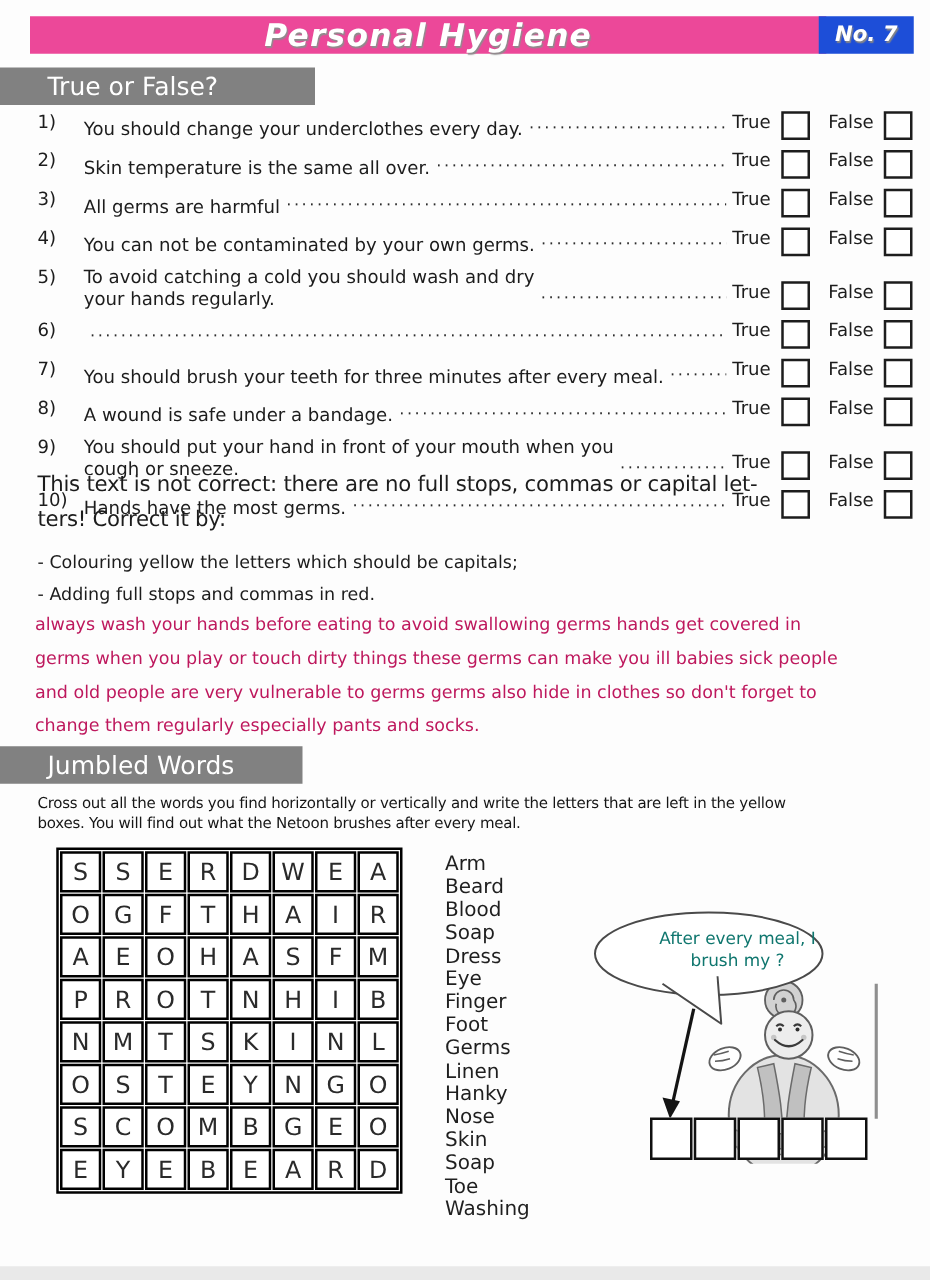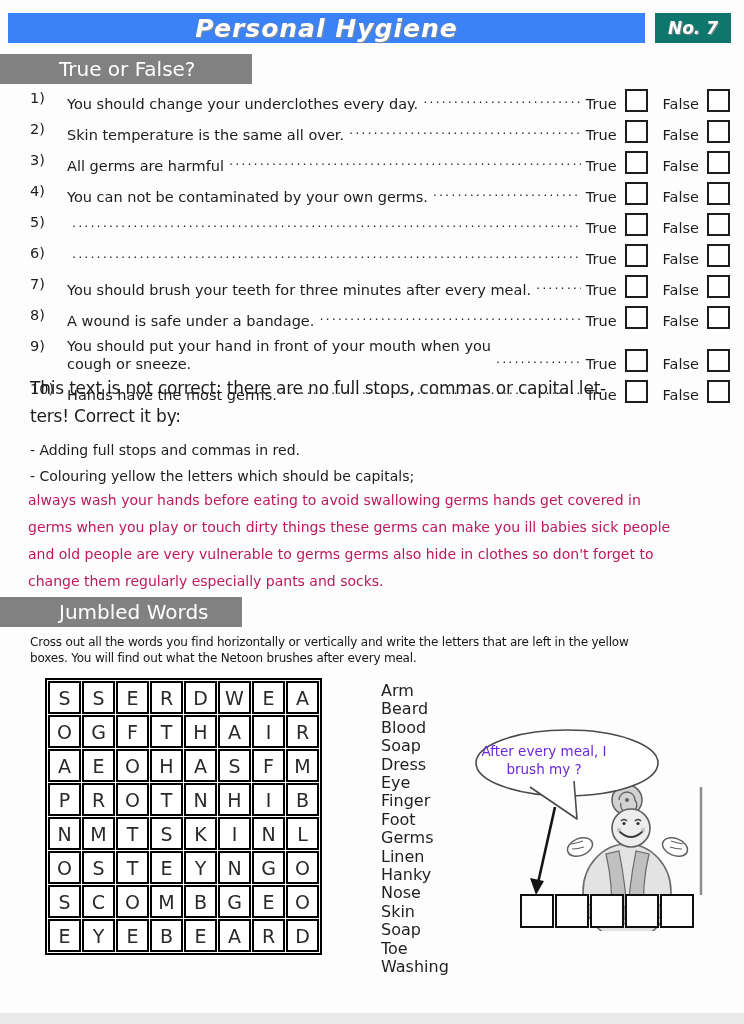--- a/index.html
+++ b/index.html
@@ -3,52 +3,52 @@
 <meta charset="utf-8">
 <style>
   html,body{margin:0;padding:0;}
   body{
     width:744px;height:1024px;position:relative;overflow:hidden;
     background:#fdfdfd;color:#1c1c1c;
     font-family:"DejaVu Sans","Liberation Sans",sans-serif;
   }
   
   .header-bar{
-    position:absolute;left:8px;top:13px;width:637px;height:30px;
-    background:#3b82f6;display:flex;align-items:center;justify-content:center;
+    position:absolute;left:24px;top:13px;width:637px;height:30px;
+    background:#ec4899;display:flex;align-items:center;justify-content:center;
   }
   .header-bar .title{
     color:#fff;font-size:25px;font-weight:bold;font-style:italic;letter-spacing:1px;
     text-shadow:1px 1px 1px #8d8d8d;
   }
   .number-box{
     position:absolute;left:655px;top:13px;width:76px;height:30px;
-    background:#0f766e;display:flex;align-items:center;justify-content:center;
+    background:#1d4ed8;display:flex;align-items:center;justify-content:center;
     color:#fff;font-size:17px;font-weight:bold;font-style:italic;
     text-shadow:1px 1px 1px #878787;
   }
   
   .section-bar{
     position:absolute;left:0;height:30px;background:#818181;
     color:#fff;font-size:20px;display:flex;align-items:center;
-    padding-left:59px;box-sizing:border-box;
+    padding-left:38px;box-sizing:border-box;
   }
   #tf-bar{top:54px;width:252px;}
   #jw-bar{top:597px;width:242px;}
   
   .questions{position:absolute;left:30px;top:89px;width:700px;}
   .q-row{display:flex;align-items:flex-end;margin-bottom:7px;font-size:14.5px;line-height:18px;}
   .q-num{flex:none;width:37px;align-self:flex-start;}
   .q-text{white-space:pre-line;flex:none;max-width:500px;}
   .leader{
     flex:1;min-width:8px;overflow:hidden;white-space:nowrap;
     font-size:13px;letter-spacing:2px;color:#2b2b2b;margin:0 5px 1px 5px;
   }
   .leader::after{content:"··························································································································";}
-  .tf{flex:none;display:flex;align-items:flex-end;}
+  .tf{flex:none;display:flex;align-items:flex-start;}
   .tf-label{margin-right:8px;}
   .checkbox{
     width:19px;height:19px;border:2px solid #1d1d1d;background:#fff;
     display:inline-block;margin-bottom:1px;
   }
   .checkbox.true-cb{margin-right:15px;}
   
   .correction{position:absolute;left:30px;top:374px;width:708px;}
   .correction .intro{font-size:17px;line-height:28px;white-space:pre-line;letter-spacing:-0.2px;margin-bottom:7px;}
   .correction .bullet{font-size:14px;line-height:26px;}
@@ -65,26 +65,26 @@
     position:absolute;left:45px;top:678px;
     display:grid;grid-template-columns:repeat(8,33px);grid-auto-rows:33px;gap:1px;
     border:2px solid #000;padding:1px;background:#fff;
   }
   .cell{
     border:2px solid #000;background:#fff;box-sizing:border-box;
     display:flex;align-items:center;justify-content:center;
     font-size:19px;color:#2a2a2a;
   }
   .word-list{position:absolute;left:356px;top:682px;font-size:16px;}
-  .word{line-height:18.4px;color:#1f1f1f;margin-left:25px;}
+  .word{line-height:18.4px;color:#1f1f1f;}
   
   #figure-svg{position:absolute;left:470px;top:725px;width:274px;height:300px;}
   .bubble-text{
-    position:absolute;left:470px;top:742px;width:148px;
-    font-size:13.5px;line-height:18px;text-align:center;white-space:pre-line;color:#6d28d9;
+    position:absolute;left:516px;top:742px;width:148px;
+    font-size:13.5px;line-height:18px;text-align:center;white-space:pre-line;color:#0f766e;
   }
   .answer-boxes{position:absolute;left:520px;top:894px;display:flex;gap:1px;}
   .abox{width:30px;height:30px;border:2.5px solid #101010;background:#fff;}
   .footer-strip{position:absolute;left:0;top:1013px;width:744px;height:11px;background:#e9e9e9;}
 </style>
 </head>
 <body>
 
 <div class="header-bar">
   <span class="title">Personal Hygiene</span>
@@ -133,20 +133,22 @@
     <span class="leader"></span>
     <span class="tf">
         <span class="tf-label">True</span>
         <span class="checkbox true-cb"></span>
         <span class="tf-label">False</span>
         <span class="checkbox"></span>
       </span>
   </div>
   <div class="q-row">
     <span class="q-num">5)</span>
+    <span class="q-text">To avoid catching a cold you should wash and dry
+your hands regularly.</span>
     <span class="leader"></span>
     <span class="tf">
         <span class="tf-label">True</span>
         <span class="checkbox true-cb"></span>
         <span class="tf-label">False</span>
         <span class="checkbox"></span>
       </span>
   </div>
   <div class="q-row">
     <span class="q-num">6)</span>
@@ -201,22 +203,22 @@
         <span class="checkbox true-cb"></span>
         <span class="tf-label">False</span>
         <span class="checkbox"></span>
       </span>
   </div>
 </div>
 
 <div class="correction">
   <div class="intro">This text is not correct: there are no full stops, commas or capital let-
 ters! Correct it by:</div>
+  <div class="bullet">- Colouring yellow the letters which should be capitals;</div>
   <div class="bullet">- Adding full stops and commas in red.</div>
-  <div class="bullet">- Colouring yellow the letters which should be capitals;</div>
 </div>
 <div class="passage">always wash your hands before eating to avoid swallowing germs hands get covered in
 germs when you play or touch dirty things these germs can make you ill babies sick people
 and old people are very vulnerable to germs germs also hide in clothes so don't forget to
 change them regularly especially pants and socks.</div>
 
 <div id="jw-bar" class="section-bar">Jumbled Words</div>
 <div class="jw-instructions">Cross out all the words you find horizontally or vertically and write the letters that are left in the yellow
 boxes. You will find out what the Netoon brushes after every meal.</div>
 

